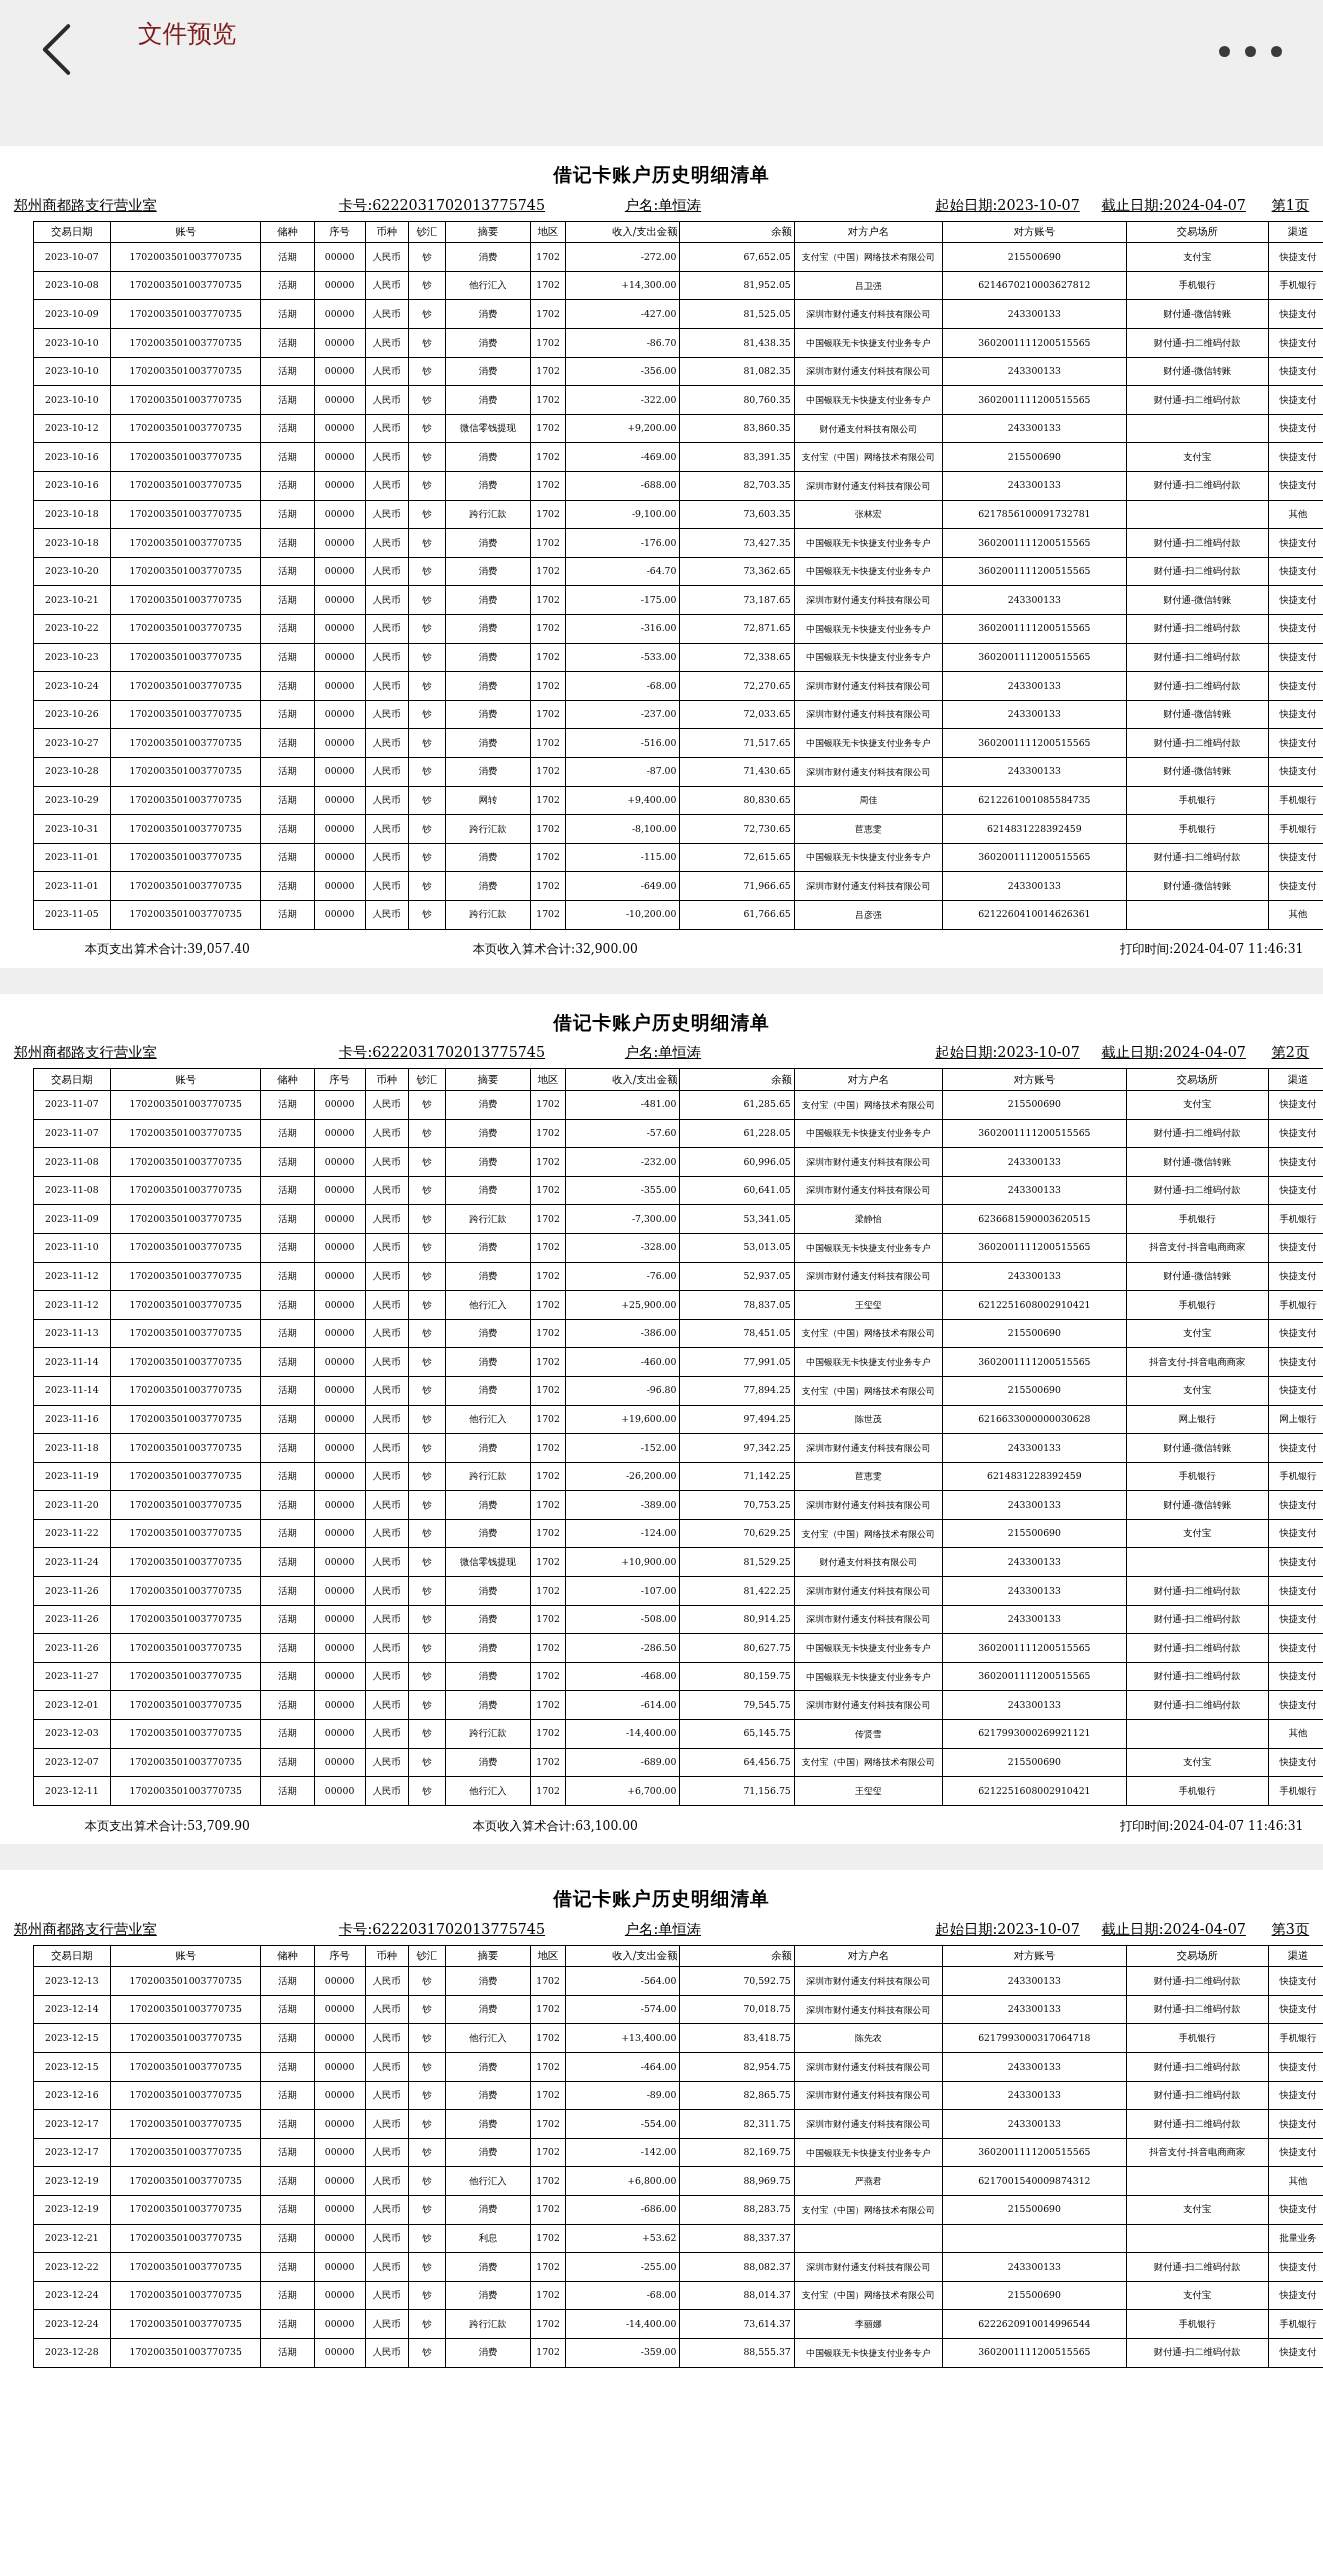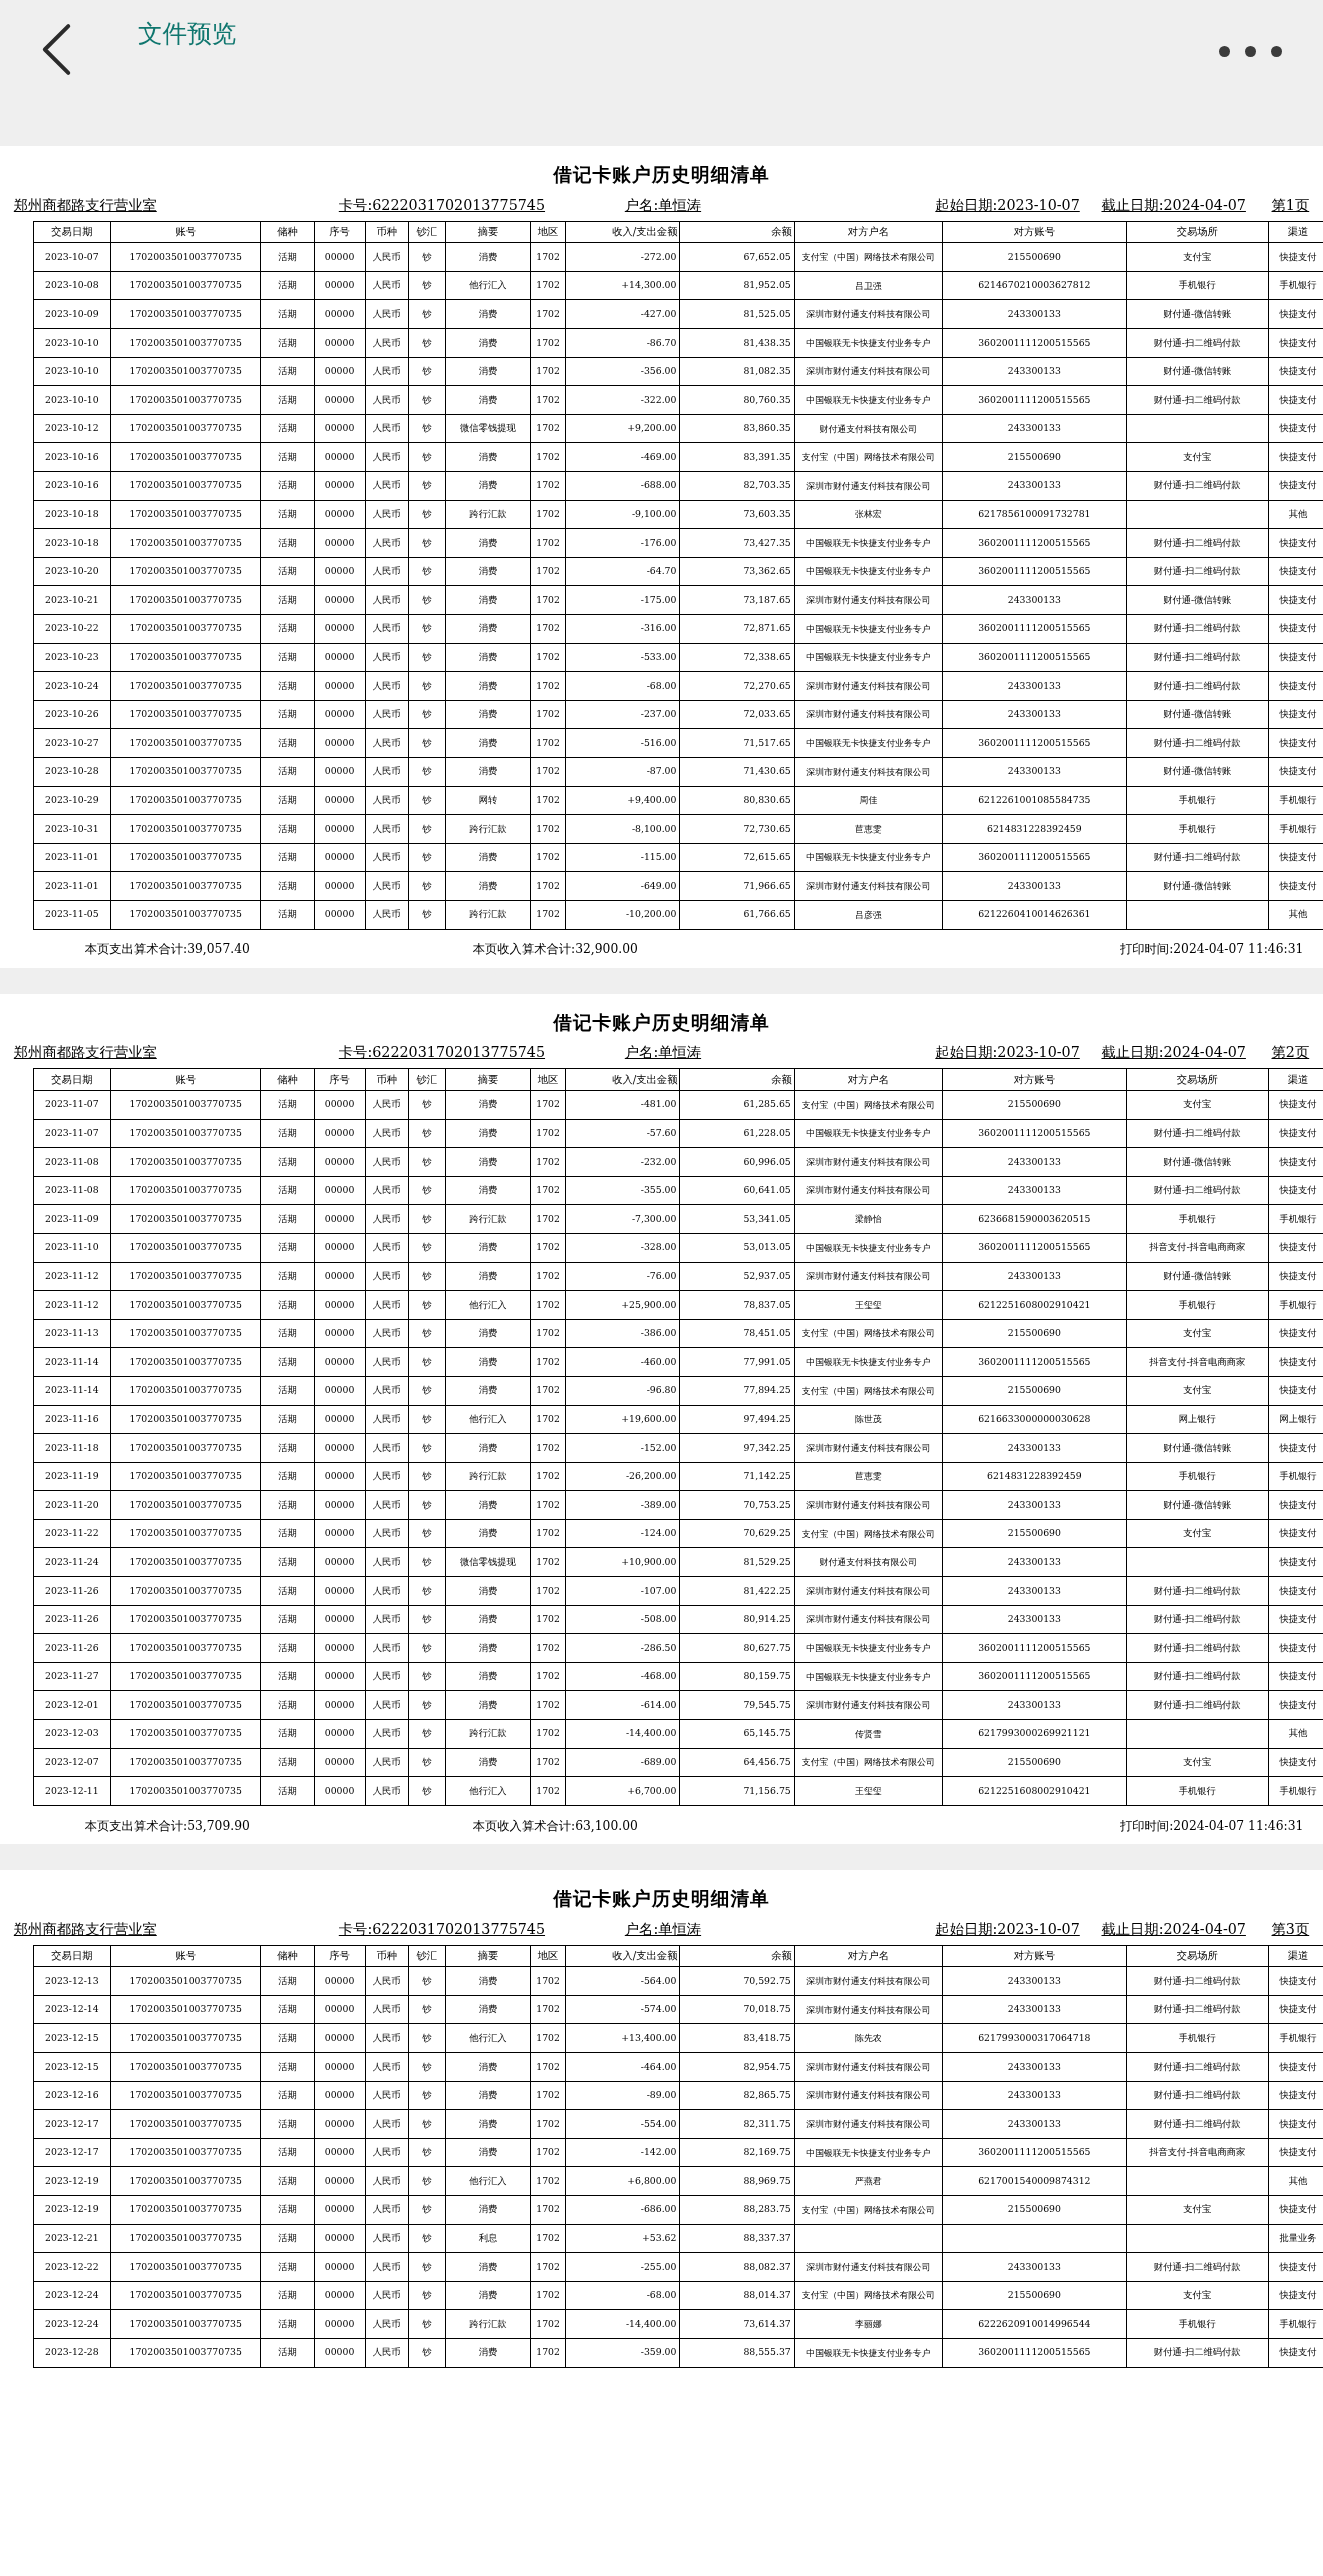--- a/index.html
+++ b/index.html
@@ -21,21 +21,21 @@
   }
   .back-icon svg{ display:block; }
   .hdr-texts{ position:absolute; left:138px; top:9.8px; }
   .file-title{
     font-family:"Liberation Sans","DejaVu Sans",sans-serif;
     font-size:43px; color:#1a1a1a; letter-spacing:0px; line-height:57px;
     white-space:nowrap;
   }
   .file-sub{
     font-family:"Liberation Sans","DejaVu Sans",sans-serif;
-    font-size:24.6px; color:#0f766e; line-height:39px; margin-top:3.9px;
+    font-size:24.6px; color:#7f1d1d; line-height:39px; margin-top:3.9px;
   }
   .more-icon{
     position:absolute; right:41px; top:41px;
     width:63px; height:21.7px;
     display:flex; justify-content:space-between; align-items:center;
     cursor:pointer;
   }
   .more-icon i{ width:10.8px;height:10.8px;border-radius:50%;background:#3b3b3b;display:block; }
 
   

